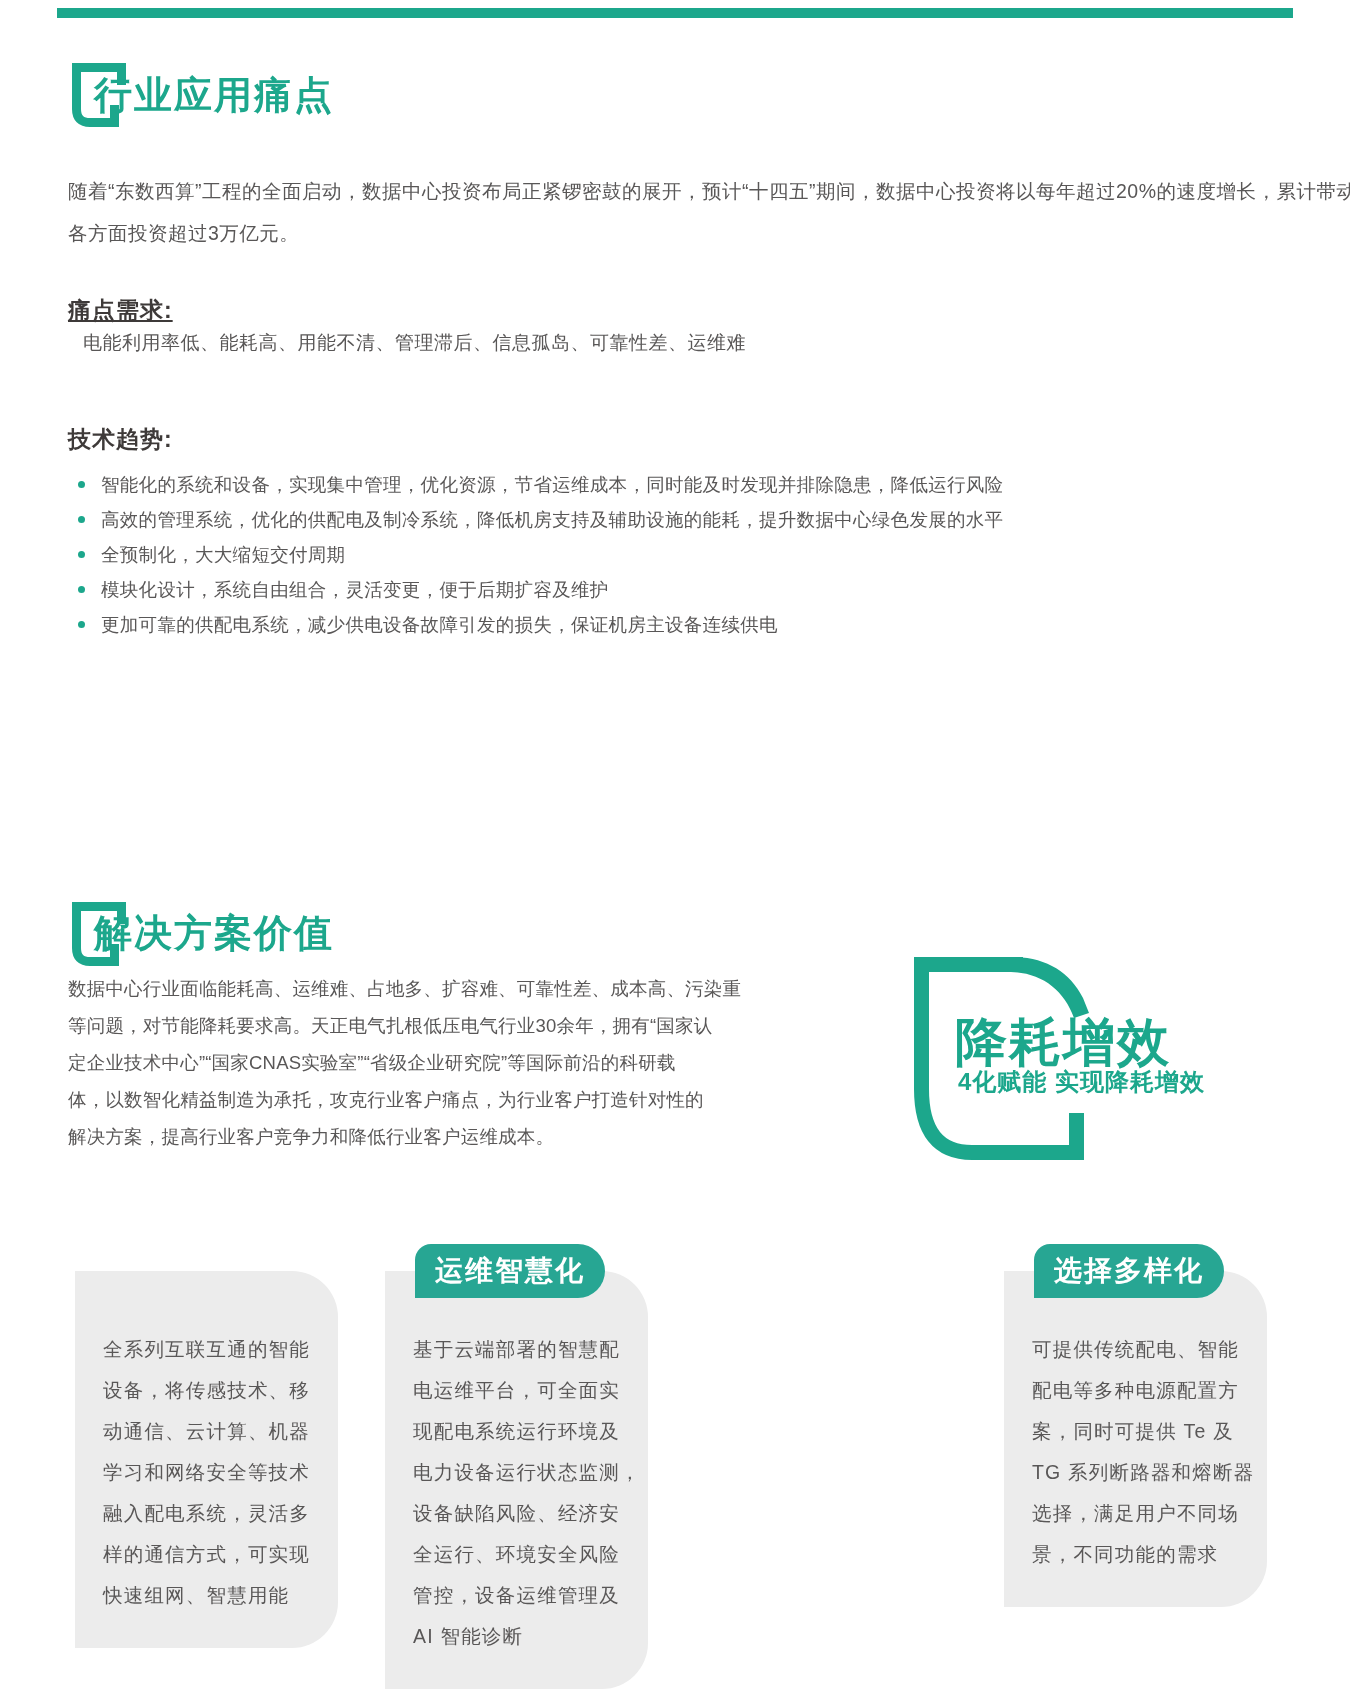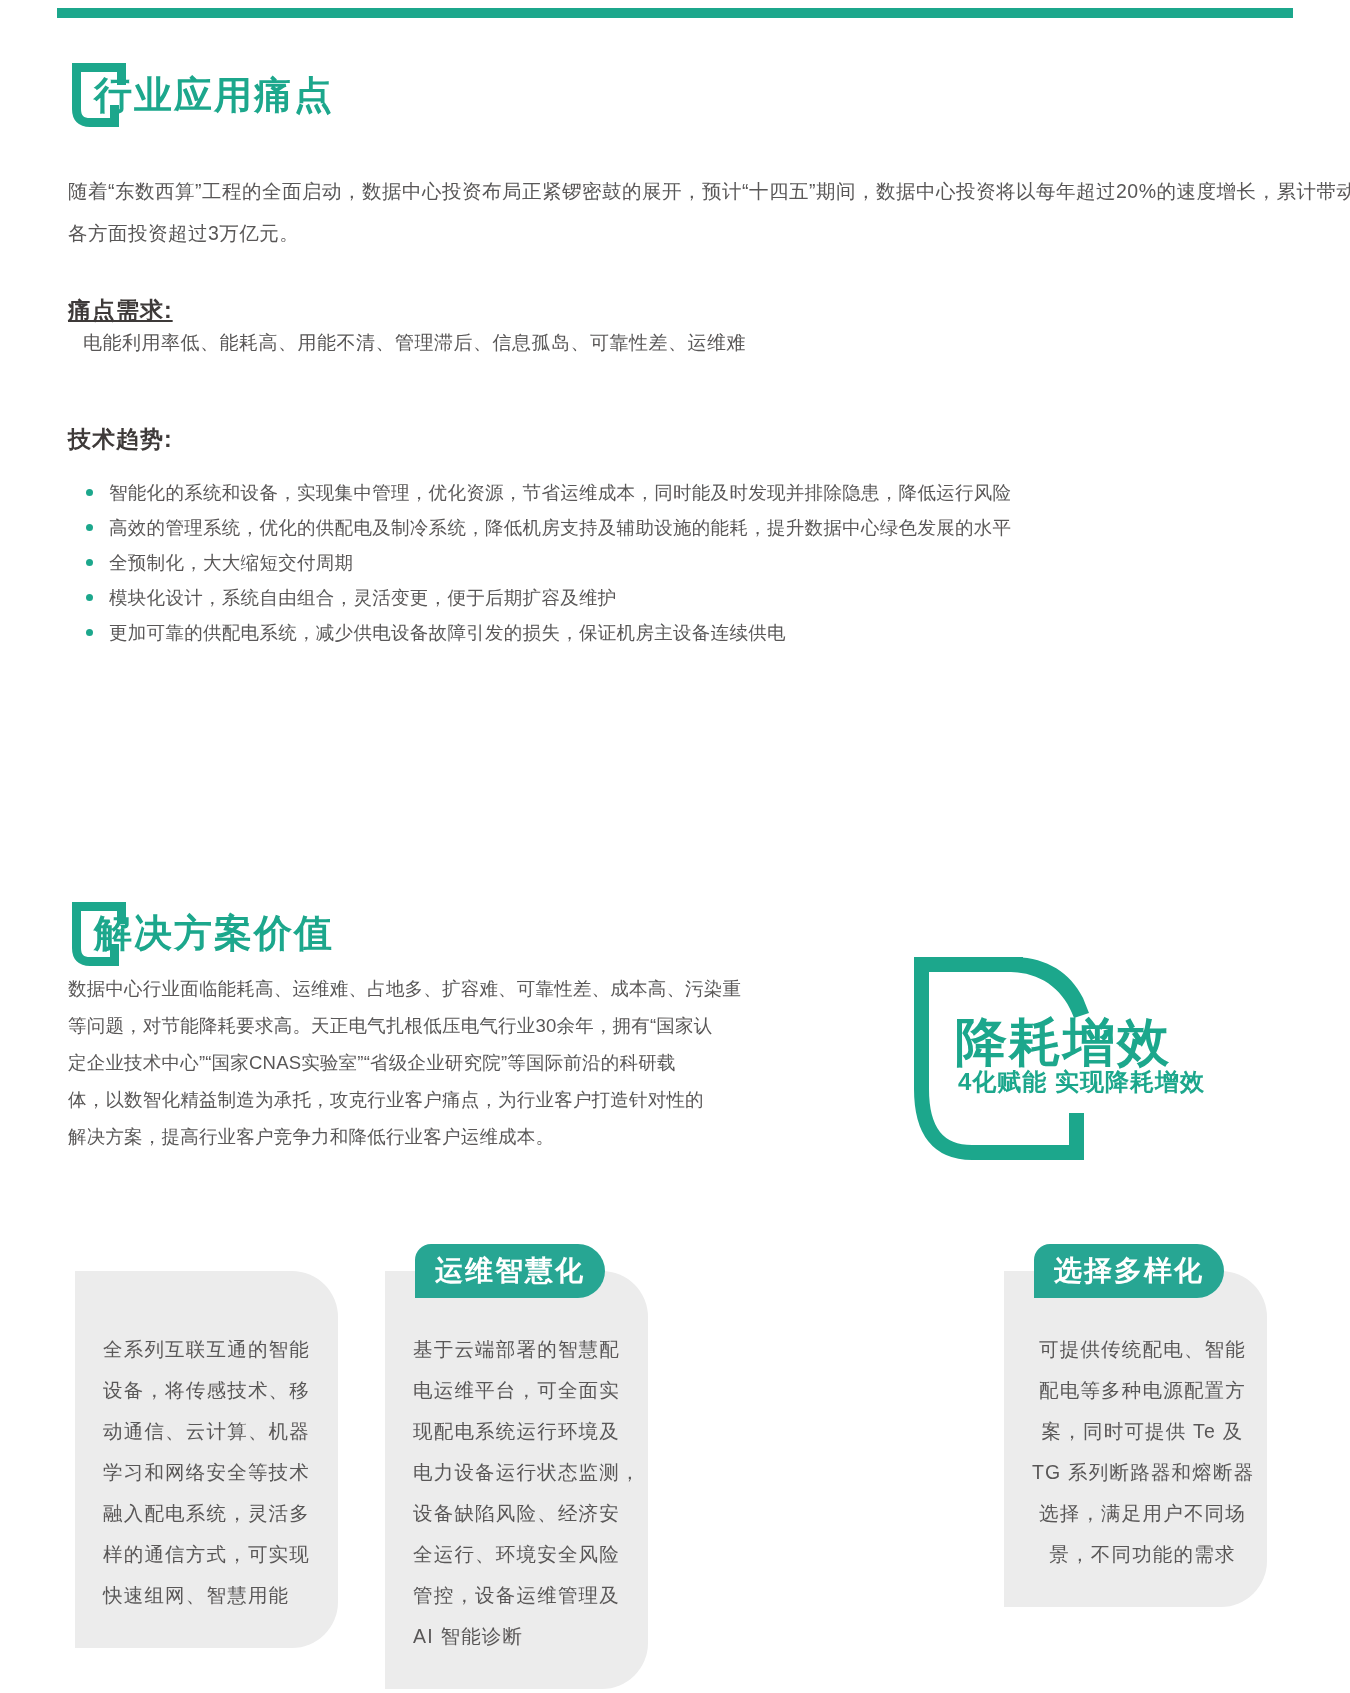--- a/index.html
+++ b/index.html
@@ -54,21 +54,21 @@
     left: 83px; top: 330px;
     font-size: 19px;
     color: #595757;
     letter-spacing: 0.5px;
     white-space: nowrap;
   }
 
   .bullets {
     left: 68px; top: 463px;
     list-style: none;
-    margin: 12px; padding: 0; text-align: center;
+    margin: 4px; padding: 0; text-align: center;
   }
   .bullets li {
     display: flex;
     align-items: center;
     height: 35px;
   }
   .bullets .dot {
     width: 7px; height: 7px;
     border-radius: 50%;
     background: #1CA78C;
@@ -116,21 +116,21 @@
     top: 1271px;
     width: 263px;
     background: #ECECEC;
     border-radius: 0 46px 46px 0;
     padding: 58px 14px 32px 28px;
     box-sizing: border-box;
   }
   #card-0 { left: 75px; }
   #card-1 { left: 385px; }
   #card-2 { left: 694px; }
-  #card-3 { left: 1004px; text-align: center; }
+  #card-3 { left: 1004px; }
   .pill {
     position: absolute;
     top: -27px; left: 30px;
     height: 54px;
     line-height: 54px;
     padding: 0 20px;
     background: #27A693;
     color: #ffffff;
     font-size: 28px;
     font-weight: bold;

